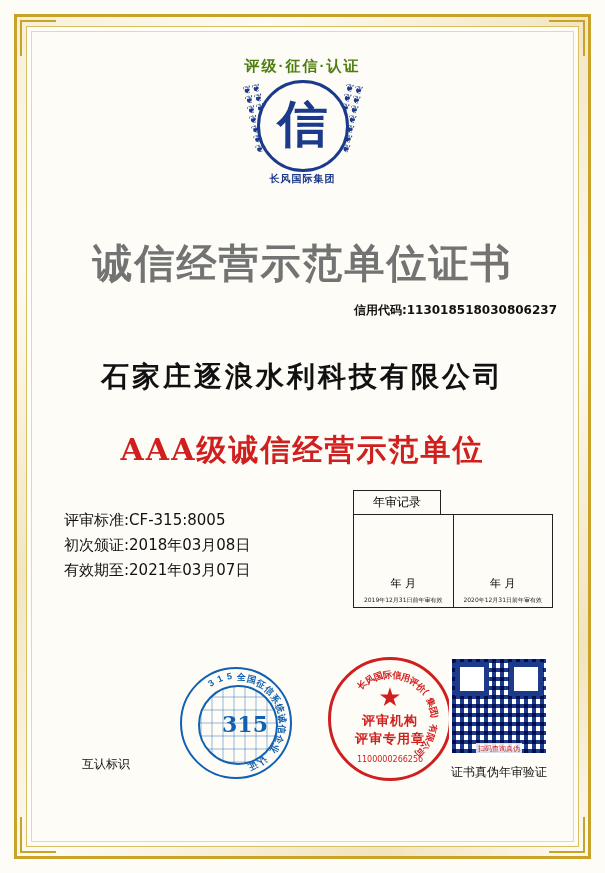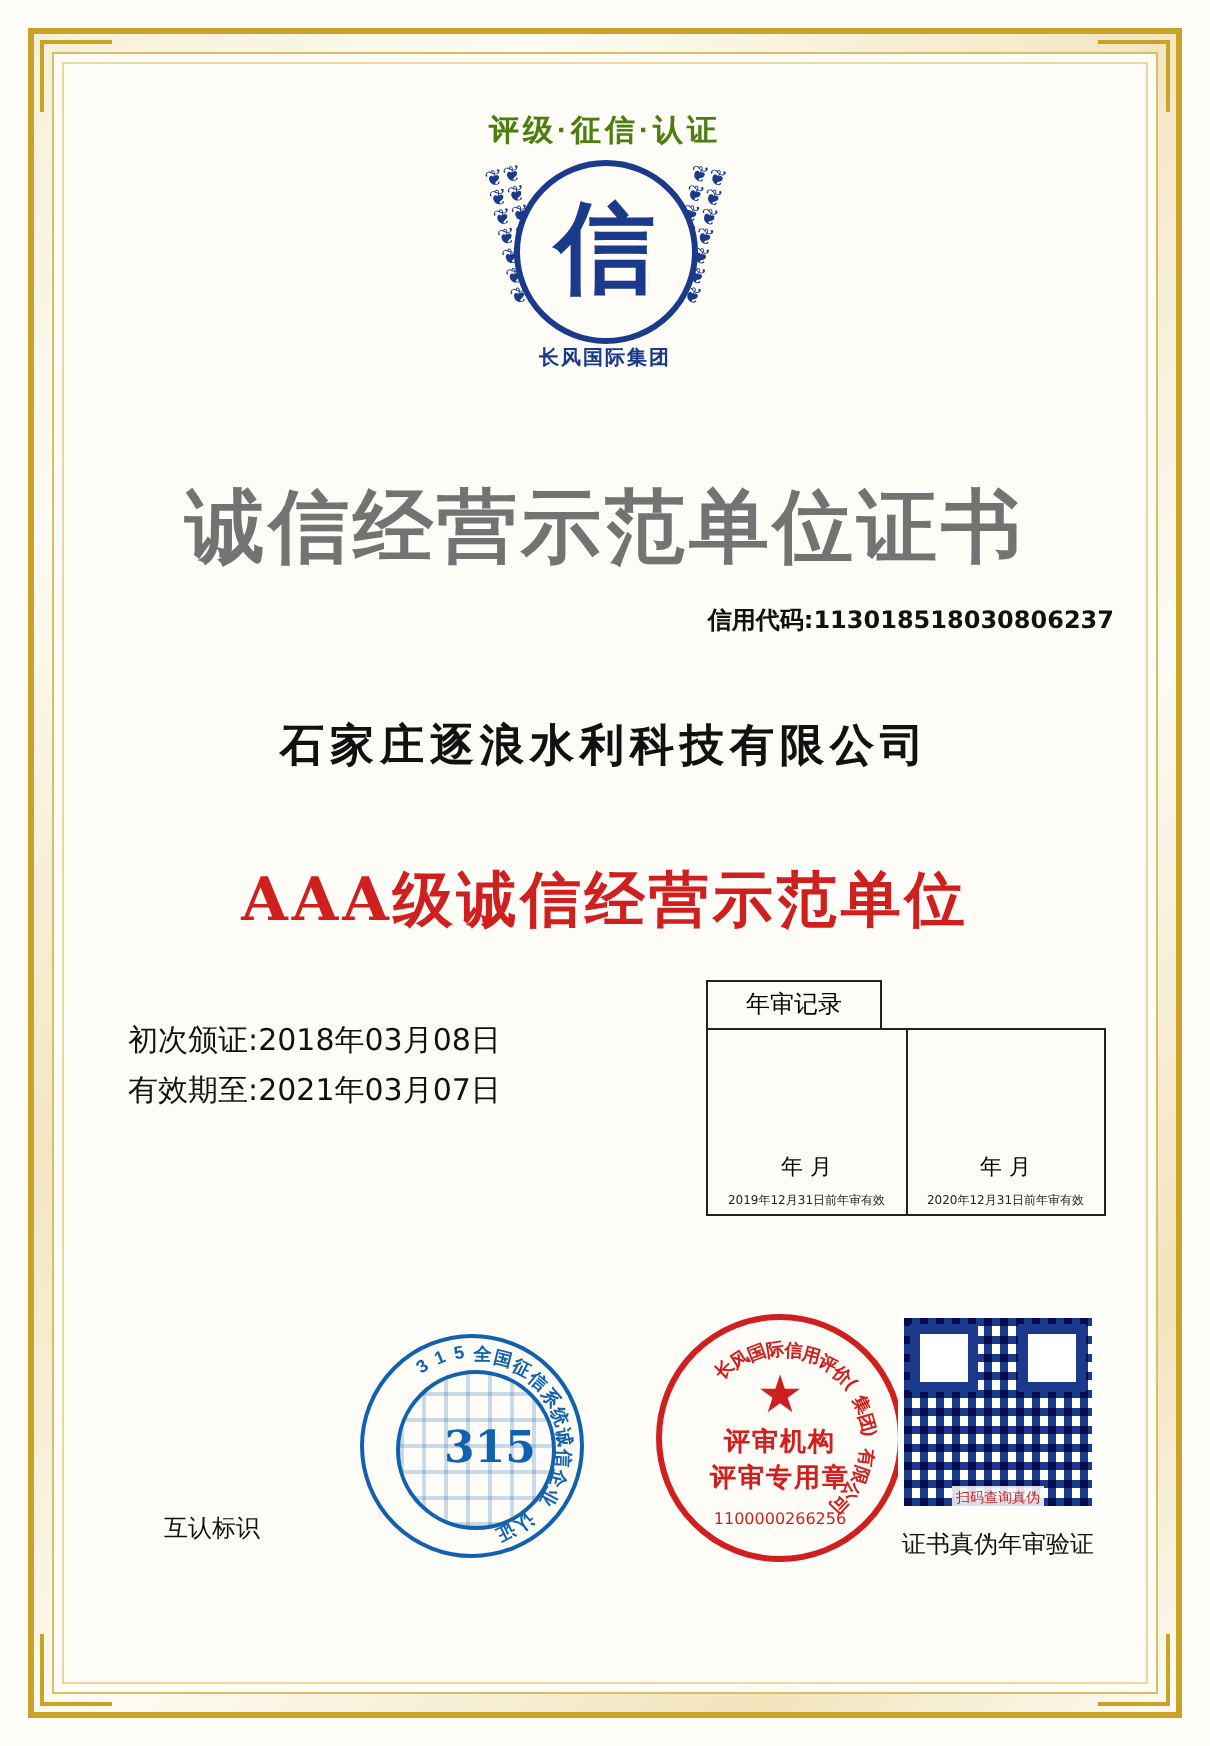--- a/index.html
+++ b/index.html
@@ -156,21 +156,21 @@
     font-weight: bold;
     color: #111111;
     font-family: "DejaVu Sans", sans-serif;
   }
   .company-name {
     position: absolute;
     left: 0;
     right: 0;
     top: 318px;
     text-align: center;
-    font-size: 22px;
+    font-size: 28px;
     font-weight: bold;
     color: #111111;
     letter-spacing: 3px;
     font-family: "DejaVu Sans", sans-serif;
   }
   .award-line {
     position: absolute;
     left: 0;
     right: 0;
     top: 390px;
@@ -466,20 +466,23 @@
     <div class="main-title">诚信经营示范单位证书</div>
 
     <div class="credit-code">
       <span>信用代码:</span><span>113018518030806237</span>
     </div>
 
     <div class="company-name">石家庄逐浪水利科技有限公司</div>
     <div class="award-line">AAA级诚信经营示范单位</div>
 
     <div class="details">
+      <div>
+        <span>评审标准:</span><span>CF-315:8005</span>
+      </div>
       <div>
         <span>初次颁证:</span><span>2018年03月08日</span>
       </div>
       <div>
         <span>有效期至:</span><span>2021年03月07日</span>
       </div>
     </div>
 
     <div class="review-box">
       <div class="review-title">年审记录</div>

